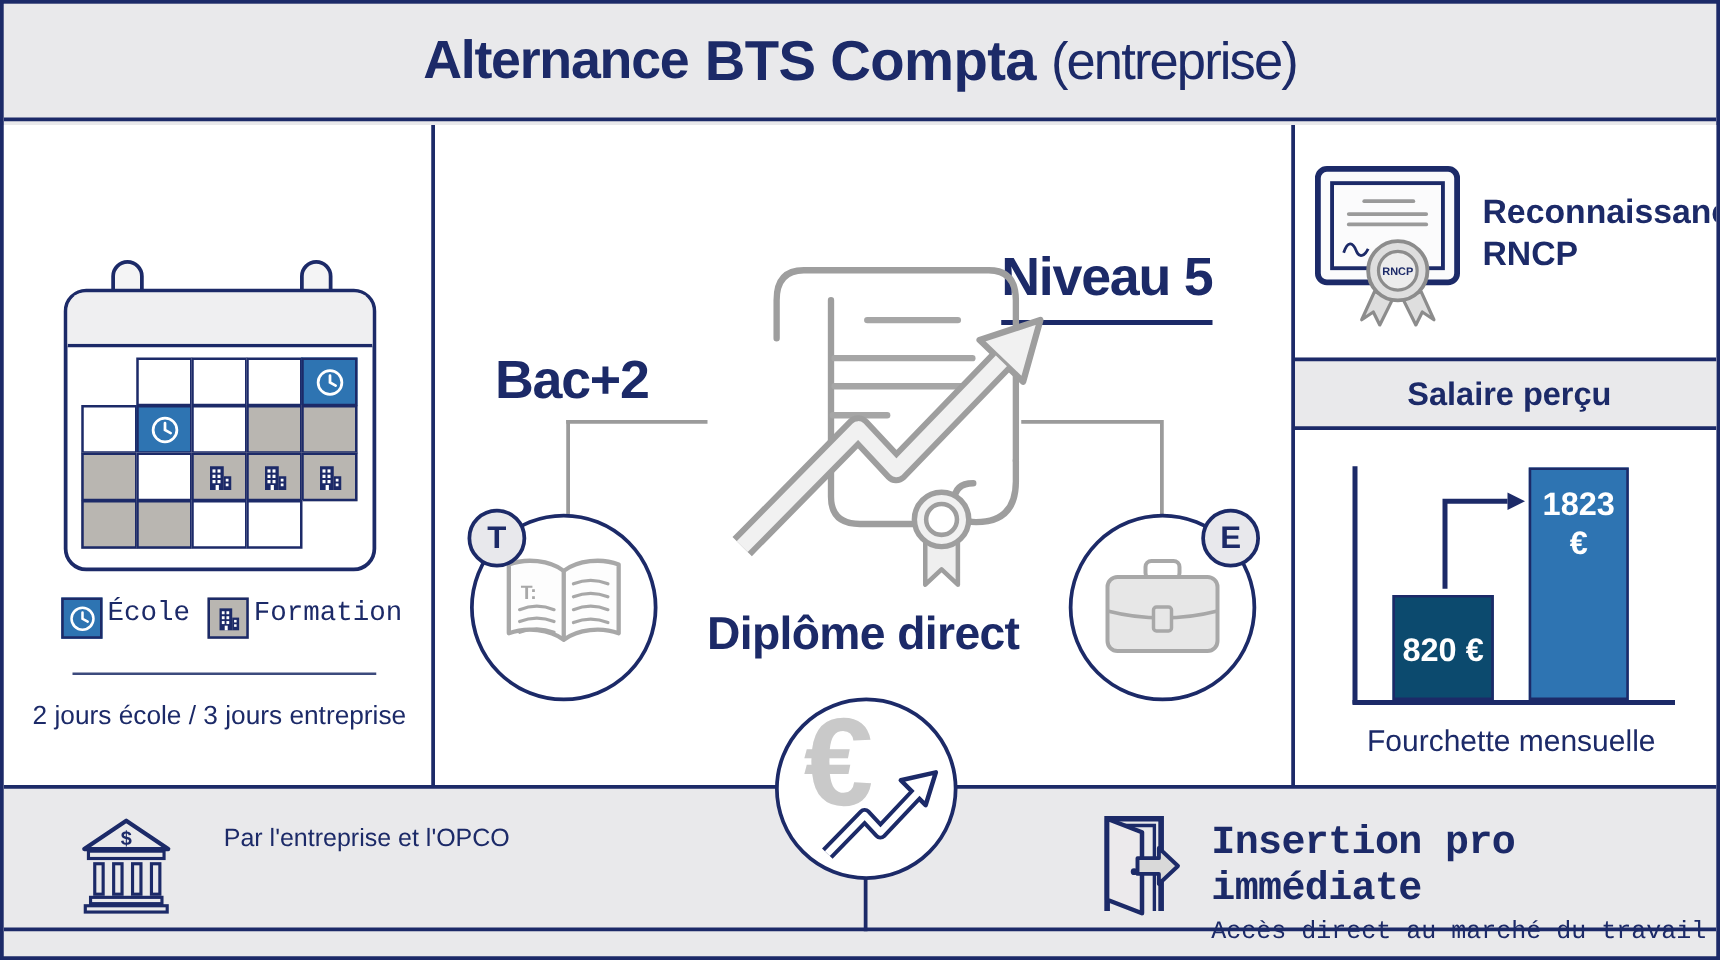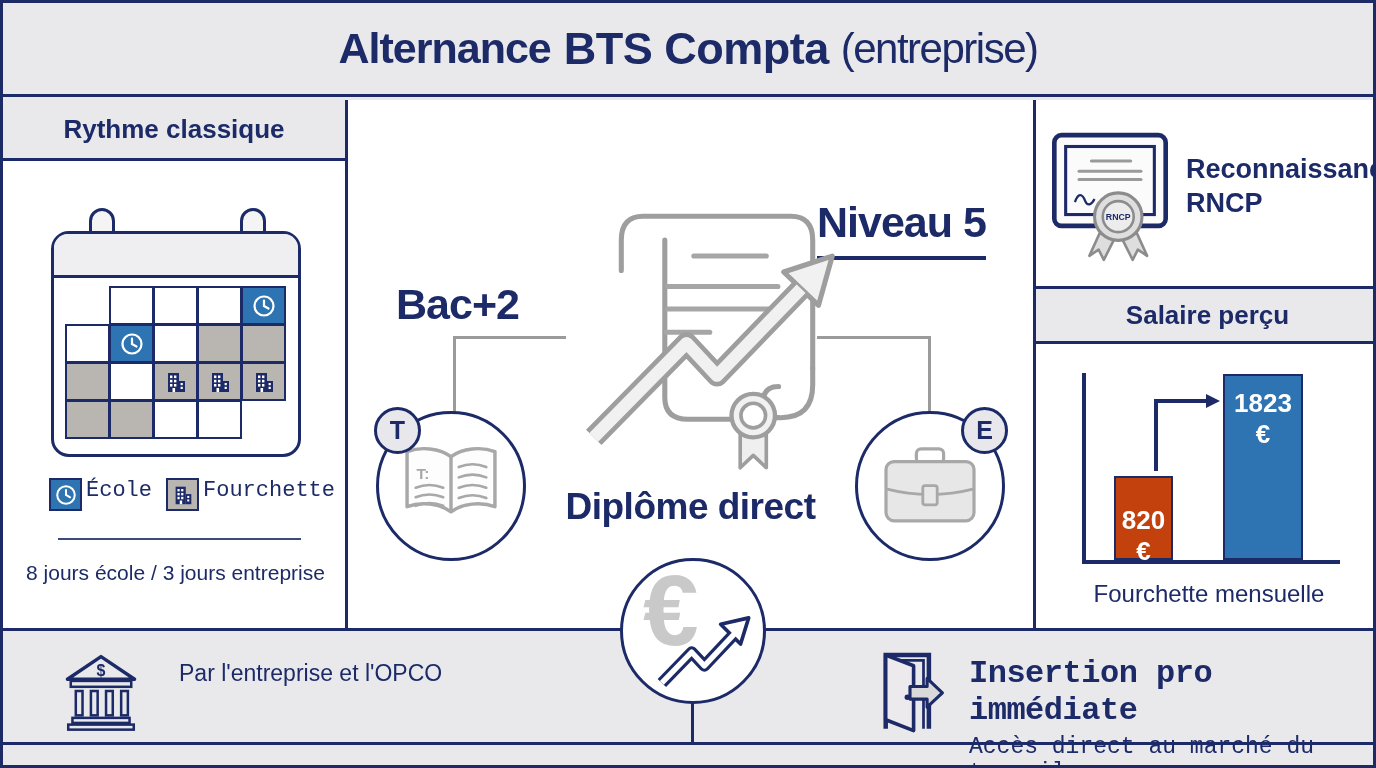--- a/index.html
+++ b/index.html
@@ -44,21 +44,21 @@
   .legend-sq{width:33px;height:33px;border:2.5px solid var(--navy);display:flex;
              align-items:center;justify-content:center;}
   .legend-sq.school{background:var(--blue);}
   .legend-sq.work{background:var(--cellgray);}
   .legend-sq svg{width:24px;height:24px;}
   .legend-label{font-size:22px;font-weight:500;}
   #left-divider{left:55px;top:438px;width:243px;height:2px;background:#3c4a7d;}
   #left-caption{left:0;top:461px;width:345px;text-align:center;font-size:21px;font-weight:500;}
   
   #bac-label{left:48px;top:180px;font-size:43px;font-weight:800;letter-spacing:-1px;}
-  #niveau-label{left:469px;top:98px;font-size:43px;font-weight:800;letter-spacing:-1px;
+  #niveau-label{left:453px;top:98px;font-size:43px;font-weight:800;letter-spacing:-1px;
                 border-bottom:4px solid var(--navy);padding-bottom:9px;}
   .connector{background:#9b9b9b;}
   #conn-l-h{left:105px;top:236px;width:113px;height:2.5px;}
   #conn-l-v{left:105px;top:236px;width:2.5px;height:77px;}
   #conn-r-h{left:469px;top:236px;width:113px;height:2.5px;}
   #conn-r-v{left:580px;top:236px;width:2.5px;height:77px;}
   .big-circle{width:150px;height:150px;border-radius:50%;border:3px solid var(--navy);
               background:var(--white);display:flex;align-items:center;justify-content:center;}
   #t-circle{left:28px;top:311px;}
   #e-circle{left:507px;top:311px;}
@@ -90,37 +90,36 @@
              font-size:26px;font-weight:800;}
   #elbow-arrow{left:114px;top:293px;width:76px;height:80px;}
   #chart-caption{left:0;top:480px;width:346px;text-align:center;font-size:24px;font-weight:500;}
   
   #bottom-band{left:0;top:625px;width:1370px;height:117px;background:var(--bg);
                border-top:3px solid var(--navy);border-bottom:3px solid var(--navy);}
   #bank-icon{left:56px;top:17px;width:84px;height:86px;}
   #door-icon{left:853px;top:14px;width:90px;height:92px;}
   .bb-text{top:24px;}
   .bb-title{font-size:32px;font-weight:800;letter-spacing:-0.5px;}
-  .bb-sub{font-size:23px;font-weight:500;margin-top:5px;}
+  .bb-sub{font-size:20px;font-weight:500;margin-top:5px;}
   #bb-left{left:176px;}
   #bb-right{left:966px;font-family:Liberation Mono, monospace;}
 </style>
 </head>
 <body>
 
 <div id="app">
 
   <div class="abs" id="header">
     <span class="t1">Alternance</span>
     <span class="t2">BTS Compta</span>
     <span class="t3">(entreprise)</span>
   </div>
 
   <div class="abs" id="left-panel">
-    <div class="abs" id="left-title">Rythme classique</div>
 
     <div class="abs cal-ring" style="left:86px"></div>
     <div class="abs cal-ring" style="left:237px"></div>
     <div class="abs" id="cal-body">
       <div class="abs" id="cal-head"></div>
     </div>
     <div class="abs" id="cal-grid">
         <div class="cal-cell plain" style="left: 44px; top: 0px;"></div>
         <div class="cal-cell plain" style="left: 88px; top: 0px;"></div>
         <div class="cal-cell plain" style="left: 132px; top: 0px;"></div>
@@ -227,25 +226,25 @@
               <rect x="11" y="15" width="2.4" height="2.6"></rect>
               <rect x="9.5" y="19" width="2.6" height="4"></rect>
             </g>
             <rect x="16" y="12" width="6" height="11" fill="#1c2a68"></rect>
             <g fill="#fff">
               <rect x="17.6" y="14" width="2.2" height="2.2"></rect>
               <rect x="17.6" y="17.8" width="2.2" height="2.2"></rect>
             </g>
           </svg>
         </span>
-      <span class="legend-label">Fourchette</span>
+      <span class="legend-label">Formation</span>
     </div>
 
     <div class="abs" id="left-divider"></div>
-    <div class="abs" id="left-caption">8 jours école / 3 jours entreprise</div>
+    <div class="abs" id="left-caption">2 jours école / 3 jours entreprise</div>
   </div>
 
   <div class="abs" id="center-panel">
     <div class="abs" id="bac-label">Bac+2</div>
     <div class="abs" id="niveau-label">Niveau 5</div>
 
     <div class="abs connector" id="conn-l-h"></div>
     <div class="abs connector" id="conn-l-v"></div>
     <div class="abs connector" id="conn-r-h"></div>
     <div class="abs connector" id="conn-r-v"></div>
@@ -337,21 +336,21 @@
     <div class="abs" id="rncp-text">
       <div>Reconnaissance</div>
       <div>RNCP</div>
     </div>
 
     <div class="abs" id="salary-band">Salaire perçu</div>
 
     <div class="abs" id="axis-v"></div>
     <div class="abs" id="axis-h"></div>
     <div class="abs" id="salary-chart" style="left:0;top:0;width:346px;height:528px">
-        <div class="salary-bar" style="left: 78px; width: 59px; height: 84px; top: 376px; background: #c2410c;">
+        <div class="salary-bar" style="left: 78px; width: 81px; height: 84px; top: 376px; background: #0c4a6e;">
           <span class="bar-label" style="top: 27px;">820 €</span>
         </div>
         <div class="salary-bar" style="left: 187px; width: 80px; height: 186px; top: 274px; background: rgb(46, 116, 178);">
           <span class="bar-label" style="top: 12px;">1823 €</span>
         </div>
       </div>
     <svg class="abs" id="elbow-arrow" viewBox="0 0 76 80">
       <path d="M6,78 V8 H56" fill="none" stroke="#1c2a68" stroke-width="4"></path>
       <polygon points="56,1 70,8 56,15" fill="#1c2a68"></polygon>
     </svg>

